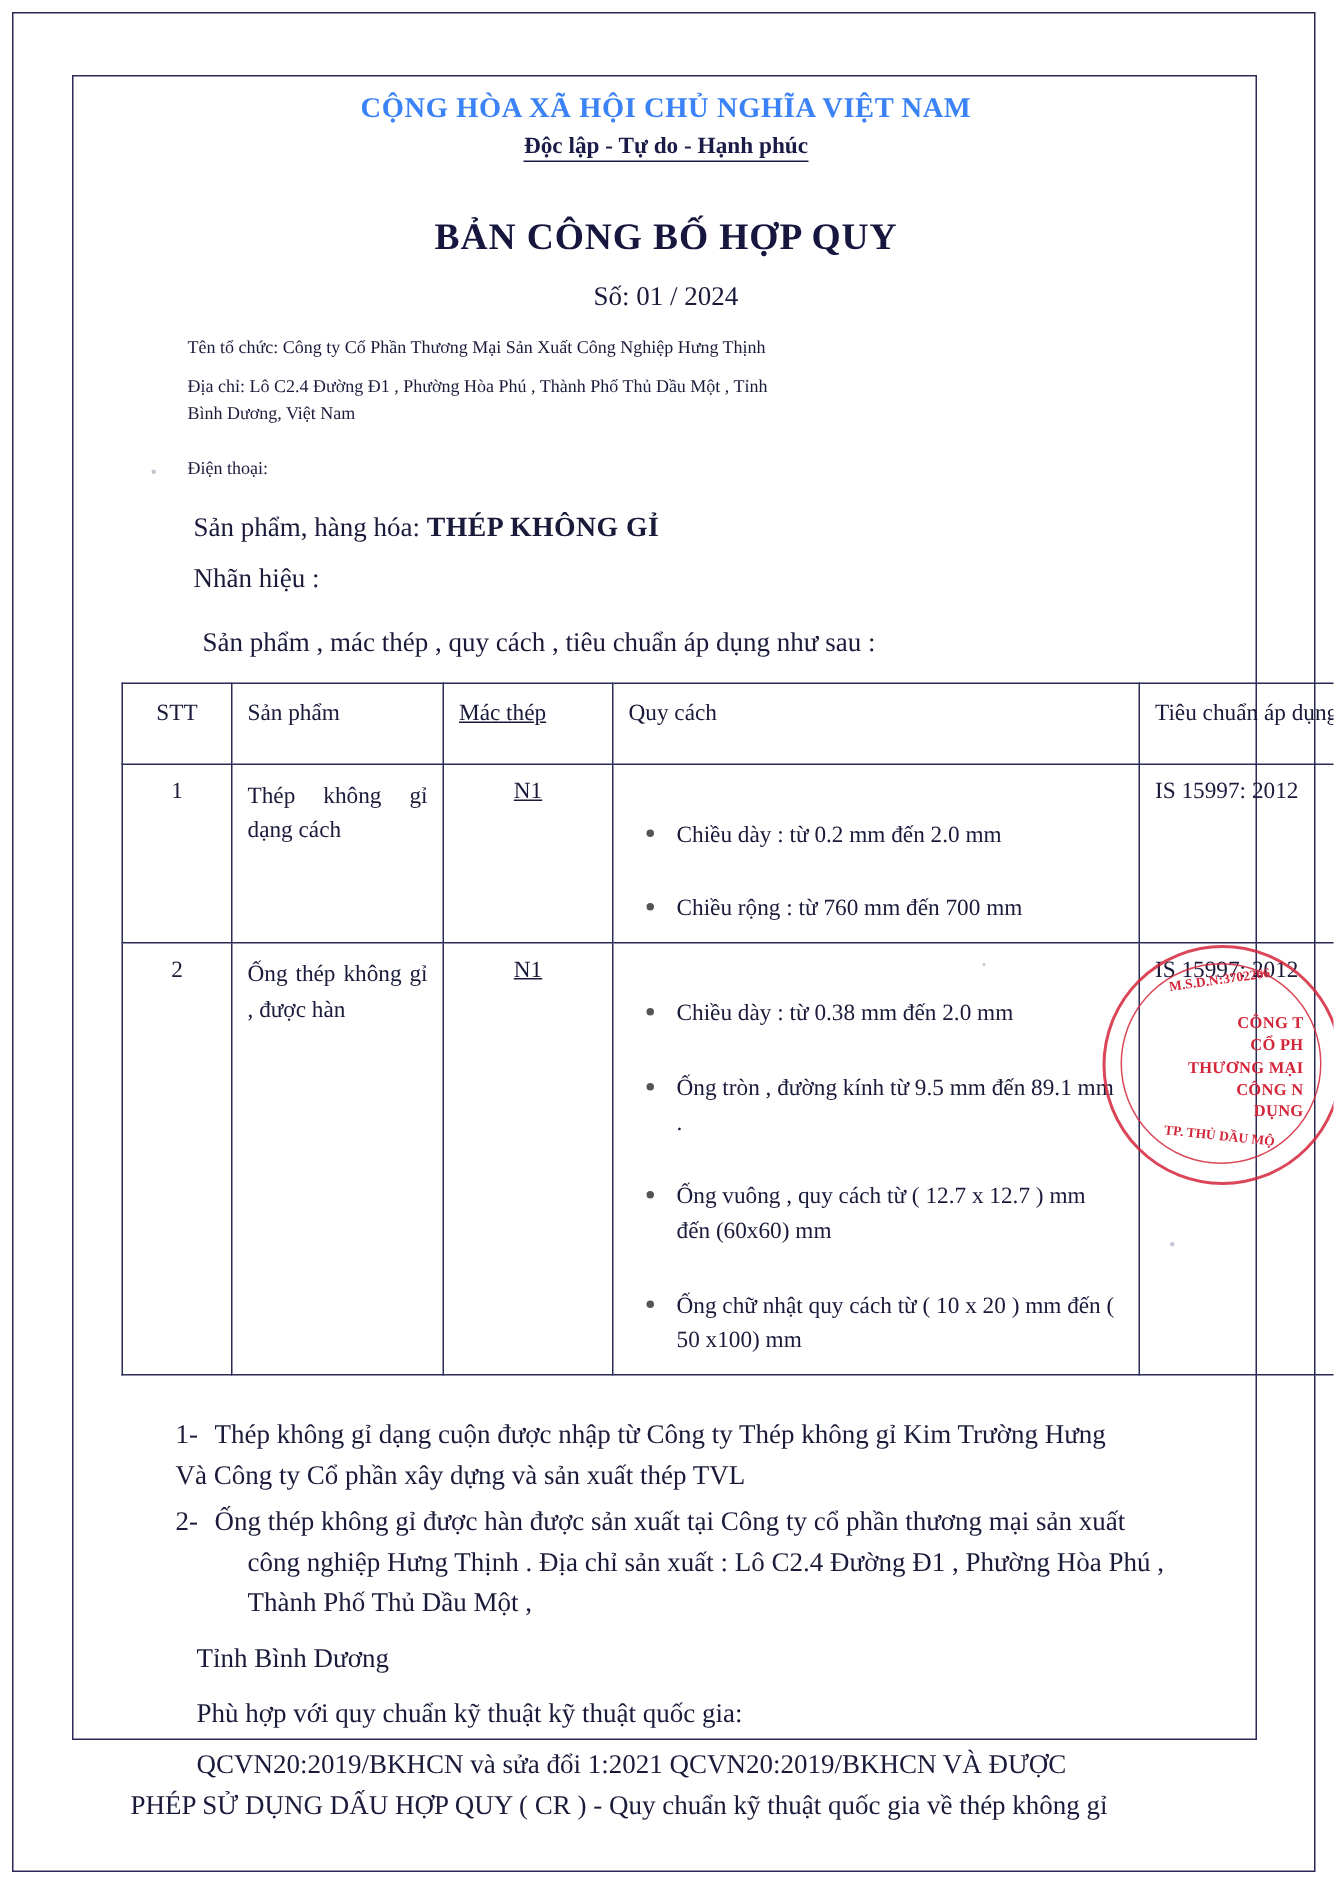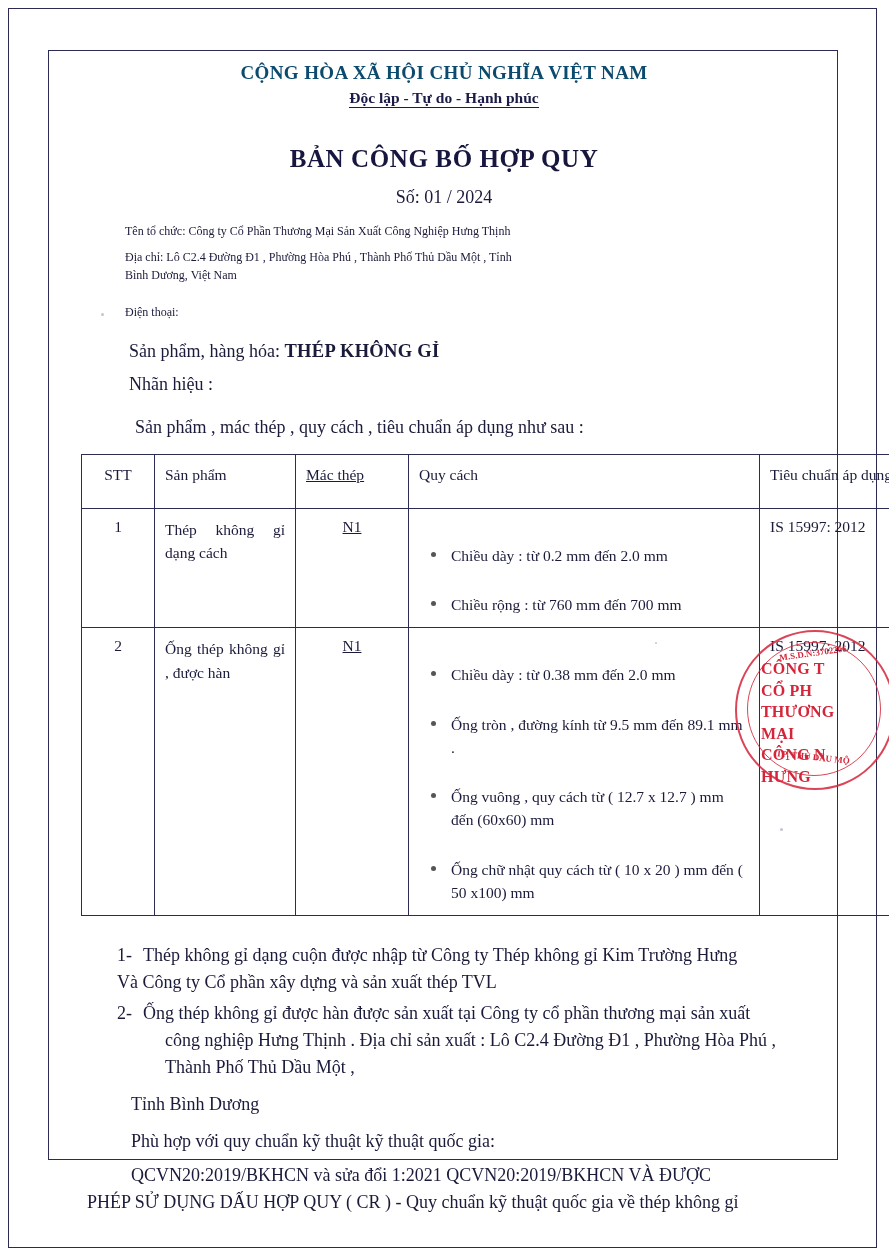--- a/index.html
+++ b/index.html
@@ -46,21 +46,21 @@
     top: 62px;
     width: 778px;
     box-sizing: border-box;
     padding: 0 22px 0 22px;
   }
   .nation {
     text-align: center;
     font-weight: bold;
     font-size: 19px;
     letter-spacing: 0.4px;
-    color: #0c4a6e;
+    color: #3b82f6;
   }
   .motto {
     text-align: center;
     font-weight: bold;
     font-size: 15.5px;
     margin-top: 5px;
     color: #1b1b47;
   }
   .motto span.u {
     border-bottom: 1.3px solid #1b1b47;
@@ -207,26 +207,26 @@
     opacity: 0.85;
   }
   .seal .ring.inner {
     left: 12px; top: 12px;
     width: 132px; height: 132px;
     border-width: 1px;
   }
   .seal-center {
     position: absolute;
     left: 26px;
-    top: 28px;
+    top: 45px;
     width: 108px;
-    text-align: left;
+    text-align: right;
     color: #d4263a;
     font-weight: bold;
-    font-size: 16px;
+    font-size: 11px;
     line-height: 1.35;
     letter-spacing: 0.2px;
   }
   .seal-top {
     position: absolute;
     left: 8px;
     top: 18px;
     width: 140px;
     text-align: center;
     color: #d4263a;
@@ -354,21 +354,21 @@
 
   <div class="seal">
     <div class="ring"></div>
     <div class="ring inner"></div>
     <div class="seal-top">M.S.D.N:3702266</div>
     <div class="seal-center">
       <div>CÔNG T</div>
       <div>CỔ PH</div>
       <div>THƯƠNG MẠI</div>
       <div>CÔNG N</div>
-      <div>HƯNG</div>
+      <div>DỤNG</div>
     </div>
     <div class="seal-bottom">TP. THỦ DẦU MỘ</div>
   </div>
 
   <div class="speck" style="left:101px; top:313px; width:3px; height:3px;"></div>
   <div class="speck" style="left:780px; top:828px; width:3px; height:3px;"></div>
   <div class="speck" style="left:655px; top:642px; width:2px; height:2px;"></div>
 </div>
 
 </body></html>

